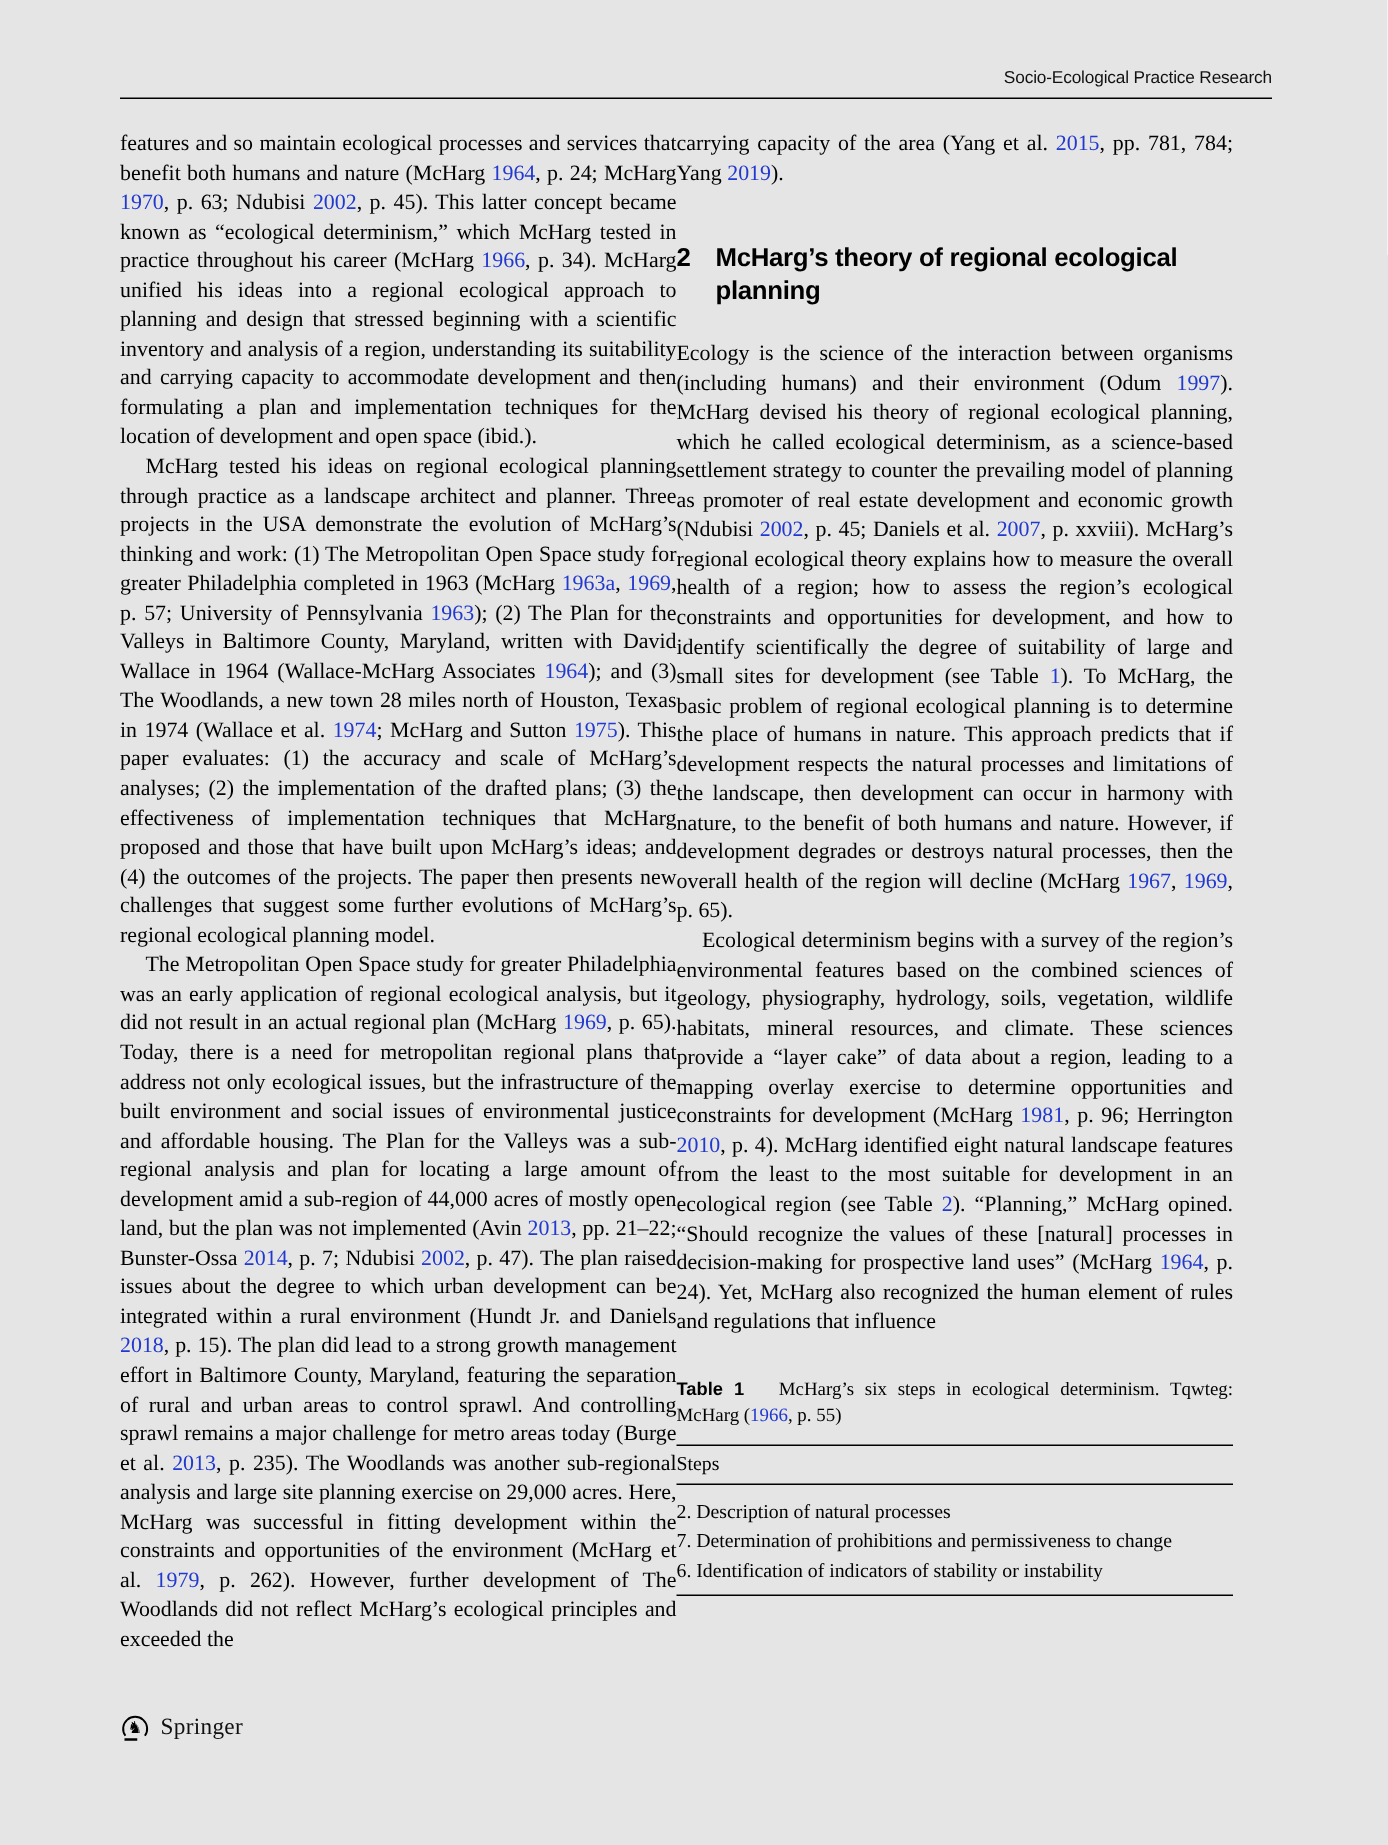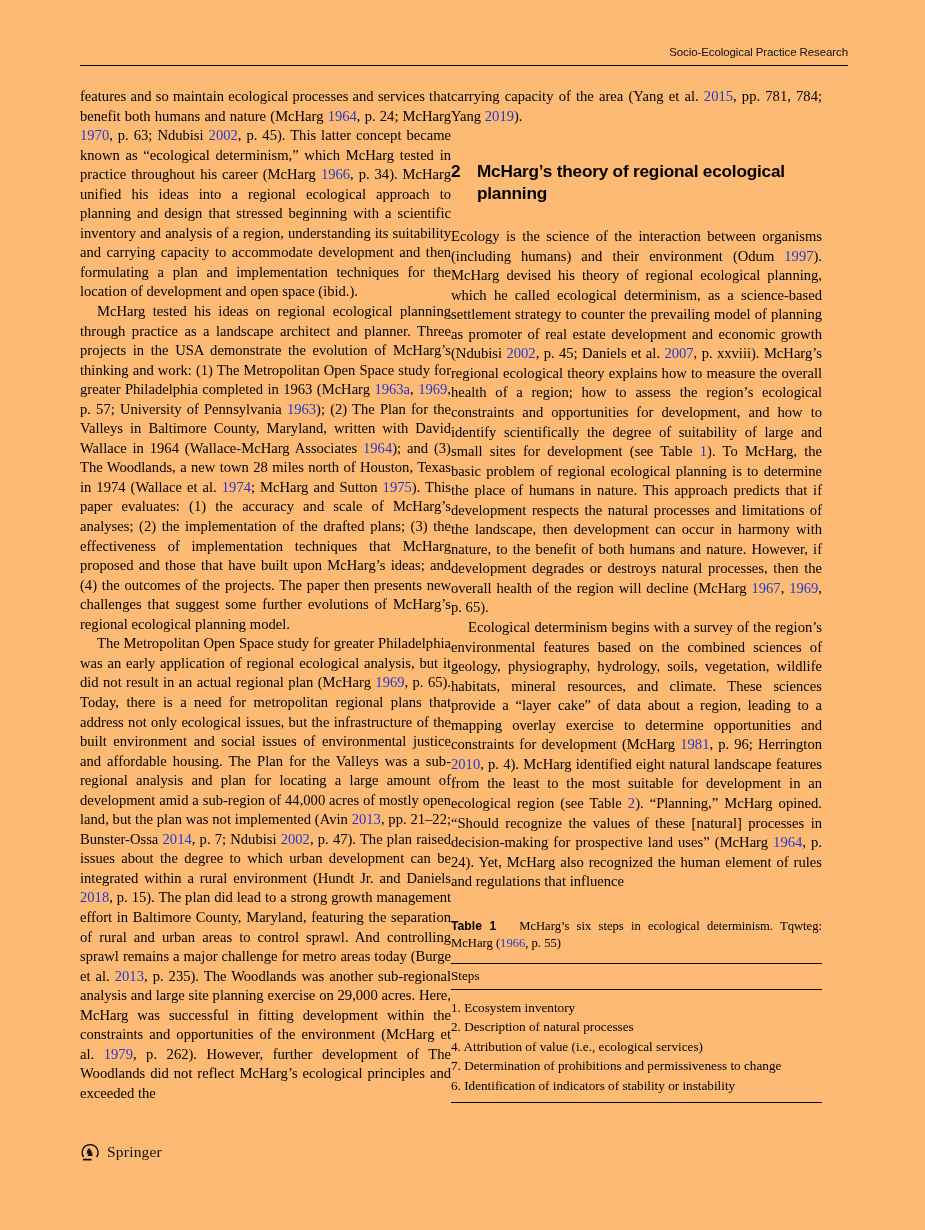--- a/index.html
+++ b/index.html
@@ -1,16 +1,16 @@
 <!DOCTYPE html>
 <html style="--link: #2239cf;"><head>
 <meta charset="utf-8">
 <style>
   html,body{margin:0;padding:0;background:#ffffff;}
-  .page{width:925px;height:1230px;background:#fdba74;position:relative;overflow:hidden;
+  .page{width:925px;height:1230px;background:#e5e5e5;position:relative;overflow:hidden;
         font-family:"Liberation Serif",serif;color:#000;}
   .content{position:absolute;left:80px;width:768px;top:0;}
   .pg-header{padding-top:46px;}
   .journal{font-family:"Liberation Sans",sans-serif;font-size:11.5px;letter-spacing:-0.1px;
            text-align:right;color:#111;}
   .head-rule{border:none;border-top:1.7px solid #000;margin:7px 0 0 0;}
   .cols{display:flex;margin-top:21px;}
   .col{width:371px;font-size:14.6px;line-height:19.55px;text-align:justify;}
   .para{margin:0;}
   .para.ind{text-indent:17px;}
@@ -63,23 +63,21 @@
 
         <div>
             <p class="para"><span>Ecology is the science of the interaction between organisms (including humans) and their environment (Odum </span><span class="cite">1997</span><span>). McHarg devised his theory of regional ecological planning, which he called ecological determinism, as a science-based settlement strategy to counter the prevailing model of planning as promoter of real estate development and economic growth (Ndubisi </span><span class="cite">2002</span><span>, p. 45; Daniels et al. </span><span class="cite">2007</span><span>, p. xxviii). McHarg’s regional ecological theory explains how to measure the overall health of a region; how to assess the region’s ecological constraints and opportunities for development, and how to identify scientifically the degree of suitability of large and small sites for development (see Table </span><span class="cite">1</span><span>). To McHarg, the basic problem of regional ecological planning is to determine the place of humans in nature. This approach predicts that if development respects the natural processes and limitations of the landscape, then development can occur in harmony with nature, to the benefit of both humans and nature. However, if development degrades or destroys natural processes, then the overall health of the region will decline (McHarg </span><span class="cite">1967</span><span>, </span><span class="cite">1969</span><span>, p. 65).</span></p>
             <p class="para ind"><span>Ecological determinism begins with a survey of the region’s environmental features based on the combined sciences of geology, physiography, hydrology, soils, vegetation, wildlife habitats, mineral resources, and climate. These sciences provide a “layer cake” of data about a region, leading to a mapping overlay exercise to determine opportunities and constraints for development (McHarg </span><span class="cite">1981</span><span>, p. 96; Herrington </span><span class="cite">2010</span><span>, p. 4). McHarg identified eight natural landscape features from the least to the most suitable for development in an ecological region (see Table </span><span class="cite">2</span><span>). “Planning,” McHarg opined. “Should recognize the values of these [natural] processes in decision-making for prospective land uses” (McHarg </span><span class="cite">1964</span><span>, p. 24). Yet, McHarg also recognized the human element of rules and regulations that influence</span></p>
           </div>
 
         <div class="t1">
           <div class="t-caption"><span class="cap-label">Table 1</span><span>McHarg’s six steps in ecological determinism. </span><span class="it">Tqwteg</span><span>: McHarg (</span><span class="cite">1966</span><span>, p. 55)</span></div>
           <div class="t-head">Steps</div>
           <div class="t-rows">
-              <div class="t-row">1. Ecosystem inventory</div>
               <div class="t-row">2. Description of natural processes</div>
-              <div class="t-row">4. Attribution of value (i.e., ecological services)</div>
               <div class="t-row">7. Determination of prohibitions and permissiveness to change</div>
               <div class="t-row">6. Identification of indicators of stability or instability</div>
             </div>
         </div>
       </div>
 
     </div>
   </div>
 
   <div class="pg-footer">

